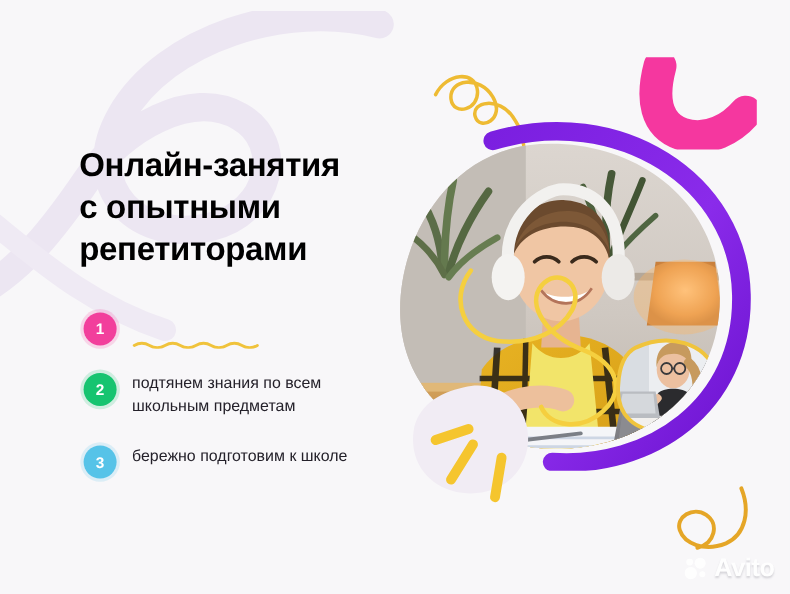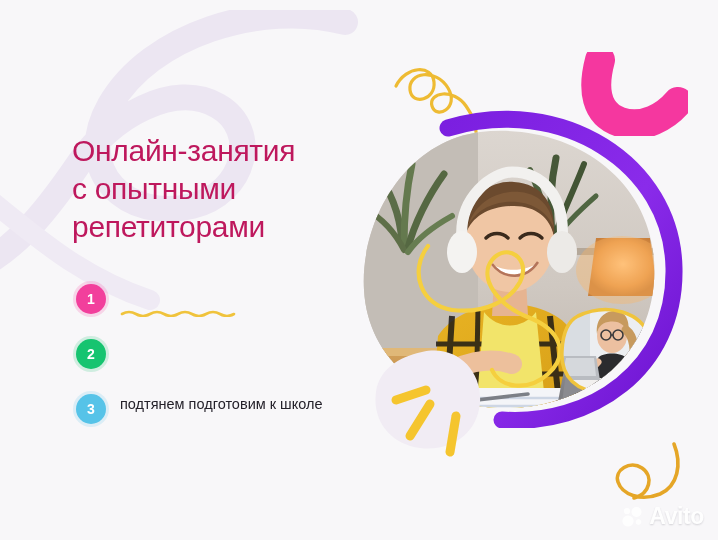--- a/index.html
+++ b/index.html
@@ -22,22 +22,22 @@
   }
   .bg-swirl svg{display:block;}
 
   
   .headline{
     position:absolute;
     left:72px;top:132px;
     width:300px;
     font-size:30px;
     line-height:1.26;
-    font-weight:normal;
-    color:#be185d;
+    font-weight:bold;
+    color:#000000;
     letter-spacing:-0.3px;
     white-space:pre-line;
   }
 
   
   .list{
     position:absolute;
     left:76px;top:283px;
     width:300px;
   }
@@ -340,28 +340,30 @@
       <svg class="wavy" width="118" height="8" viewBox="0 0 118 8" style="left:44px;bottom:-3px;">
         <path d="M2 5 Q9 1 16 5 T30 5 T44 5 T58 5 T72 5 T86 5 T100 5 T114 5" fill="none" stroke="#f0c33c" stroke-width="2.6" stroke-linecap="round"></path>
       </svg>
     </div>
 
     <div class="row">
       <div class="badge-wrap">
         <div class="badge-glow" style="background:#16c470;"></div>
         <div class="badge" style="background:#16c470;">2</div>
       </div>
+      <div class="row-text">подтянем знания по всем
+школьным предметам</div>
     </div>
 
     <div class="row">
       <div class="badge-wrap">
         <div class="badge-glow" style="background:#56c3e8;"></div>
         <div class="badge" style="background:#56c3e8;">3</div>
       </div>
-      <div class="row-text">подтянем подготовим к школе</div>
+      <div class="row-text">бережно подготовим к школе</div>
     </div>
 
   </div>
 
   <div class="sunblob">
     <svg width="126" height="132" viewBox="0 0 126 132">
       <path d="M54 4 C88 -4 114 22 112 54 C110 86 82 104 52 100
                C22 96 4 72 8 44 C11 22 30 9 54 4 Z" fill="#f1ecf4"></path>
       <path d="M28 52 L58 42" stroke="#f5c52e" stroke-width="9" stroke-linecap="round"></path>
       <path d="M42 88 L62 56" stroke="#f5c52e" stroke-width="9" stroke-linecap="round"></path>

